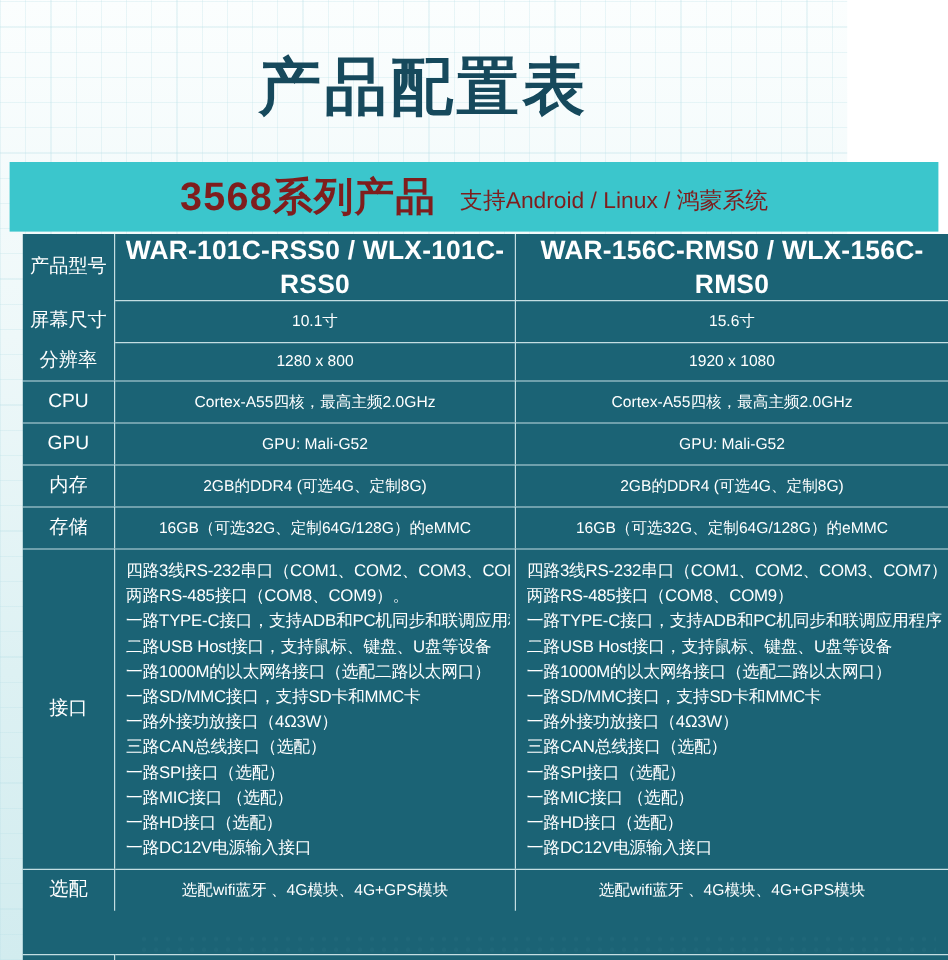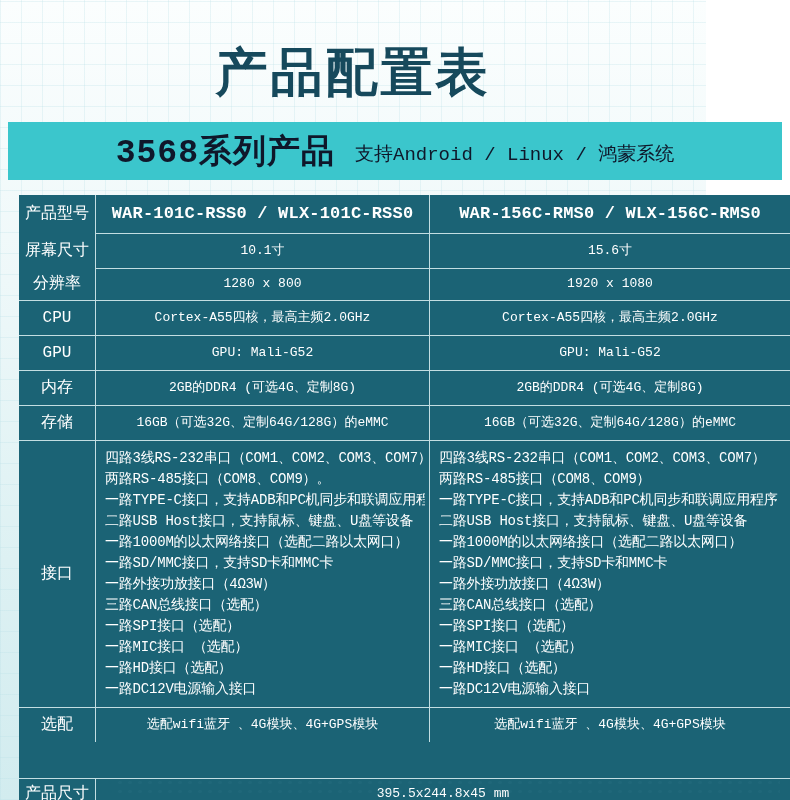--- a/index.html
+++ b/index.html
@@ -3,57 +3,56 @@
 <meta charset="utf-8">
 <style>
   html,body{margin:0;padding:0;}
   body{
     width:790px;height:800px;overflow:hidden;
     font-family:"Liberation Sans","DejaVu Sans",sans-serif;
   }
   .page{
     position:relative;width:706px;height:800px;
     background:linear-gradient(180deg,#fbfefe 0%,#eef8f9 35%,#ddf1f3 70%,#d2ecef 100%);
-    font-family:Liberation Mono, monospace;
   }
   
   .page::before{
     content:"";position:absolute;inset:0;pointer-events:none;
     background-image:
       repeating-linear-gradient(0deg, rgba(184,223,230,0.28) 0 1px, transparent 1px 21px),
       repeating-linear-gradient(90deg, rgba(184,223,230,0.28) 0 1px, transparent 1px 21px);
   }
   .title{
     position:absolute;top:38px;left:0;width:100%;
     text-align:center;font-size:52px;font-weight:bold;
     color:#16495c;letter-spacing:3px;
   }
   .banner{
-    position:absolute;top:122px;left:8px;width:774px;height:58px;
+    position:absolute;top:135px;left:8px;width:774px;height:58px;
     background:#3bc6cc;
     display:flex;align-items:center;justify-content:center;
-    color:#0f172a;
+    color:#7f1d1d;
   }
   .banner .series{font-size:33px;font-weight:bold;letter-spacing:1px;}
   .banner .subtitle{font-size:19px;margin-left:20px;padding-top:6px;}
   .spec-table{
     position:absolute;top:195px;left:19px;width:771px;
     background:#1b6375;color:#ffffff;
   }
   .row{display:flex;width:100%;box-sizing:border-box;}
   .cell{box-sizing:border-box;display:flex;align-items:center;justify-content:center;
         text-align:center;font-size:13px;line-height:1.25;}
   .c0{width:77px;border-right:1.5px solid rgba(224,243,246,0.85);font-size:16px;flex:none;}
   .c1{width:334px;border-right:1.5px solid rgba(224,243,246,0.85);flex:none;}
   .c2{flex:1;}
   
   .sep-data .c1,.sep-data .c2{border-top:1.5px solid rgba(224,243,246,0.85);}
   .sep-full .c0,.sep-full .c1,.sep-full .c2{border-top:1.5px solid rgba(224,243,246,0.85);}
   .h38{min-height:38px;} .h35{min-height:35px;} .h32{min-height:32px;} .h31{min-height:31px;margin-top:36px;}
-  .bold{font-weight:bold;font-size:17px;letter-spacing:0.2px;}
+  .bold{font-weight:bold;font-size:22px;letter-spacing:0.2px;}
   .lines{
     display:block;text-align:left;padding:7px 4px 7px 9px;
     font-size:14px;letter-spacing:-0.2px;
   }
   .lines > div{white-space:nowrap;overflow:hidden;line-height:21px;height:21px;}
   .dots{
     position:absolute;left:115px;top:778px;width:665px;height:20px;
     background-image:radial-gradient(rgba(47,118,136,0.22) 1.7px, transparent 2px);
     background-size:10px 9px;
     pointer-events:none;

